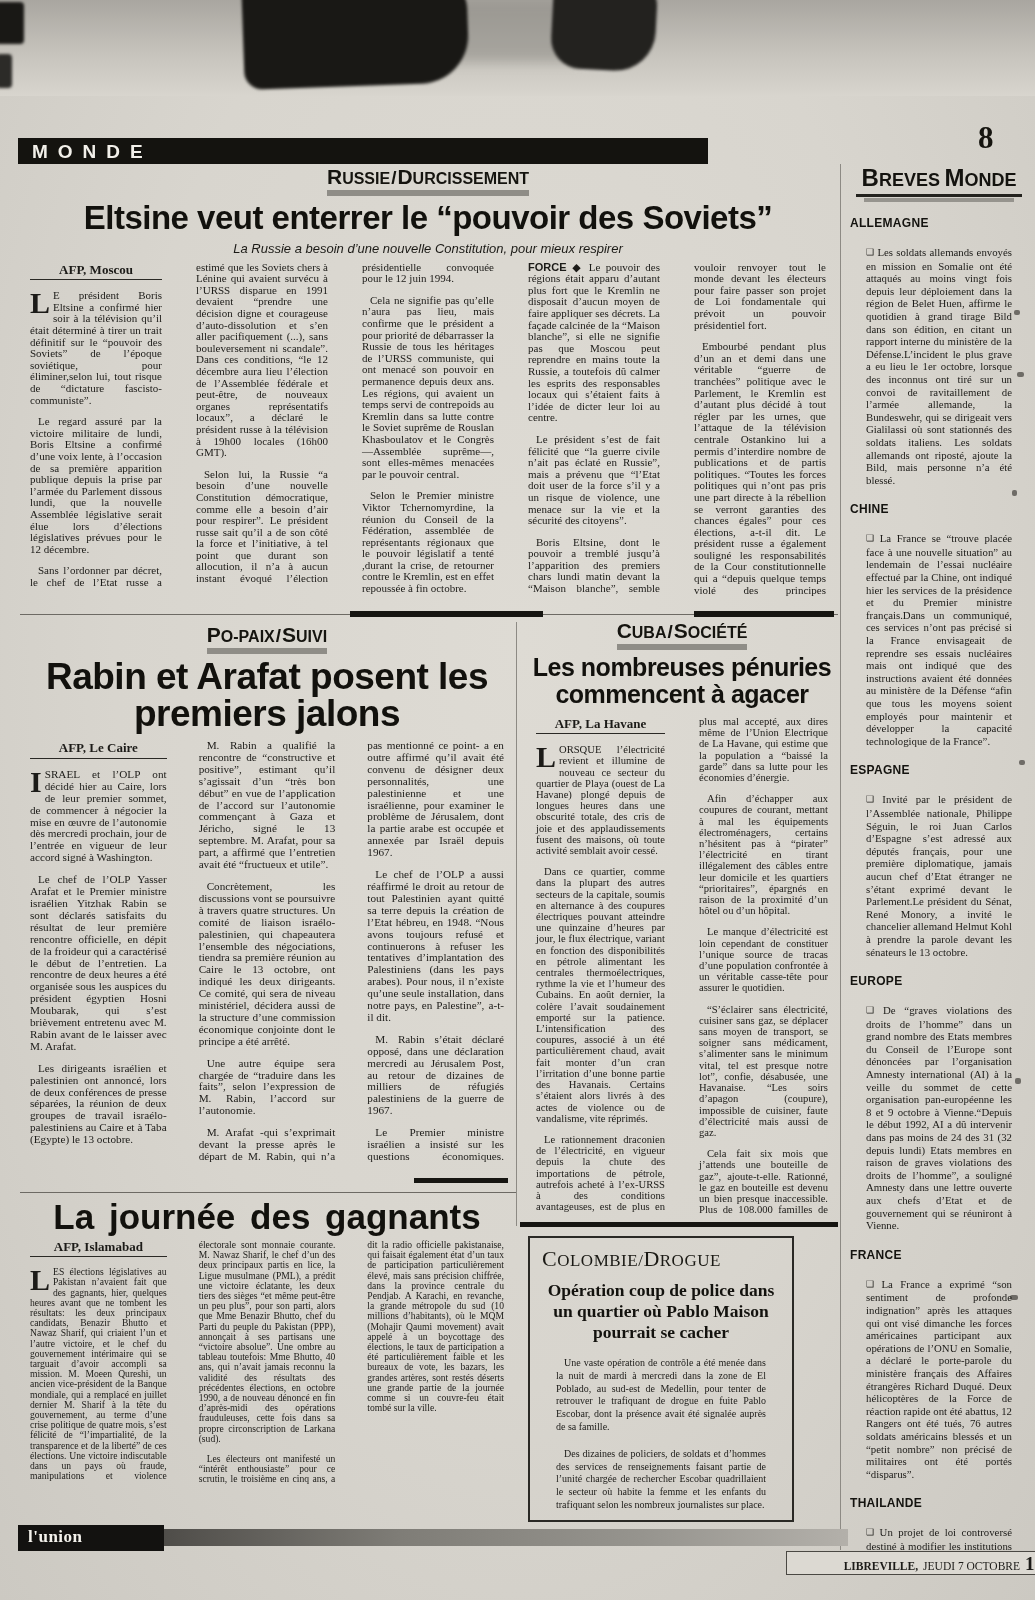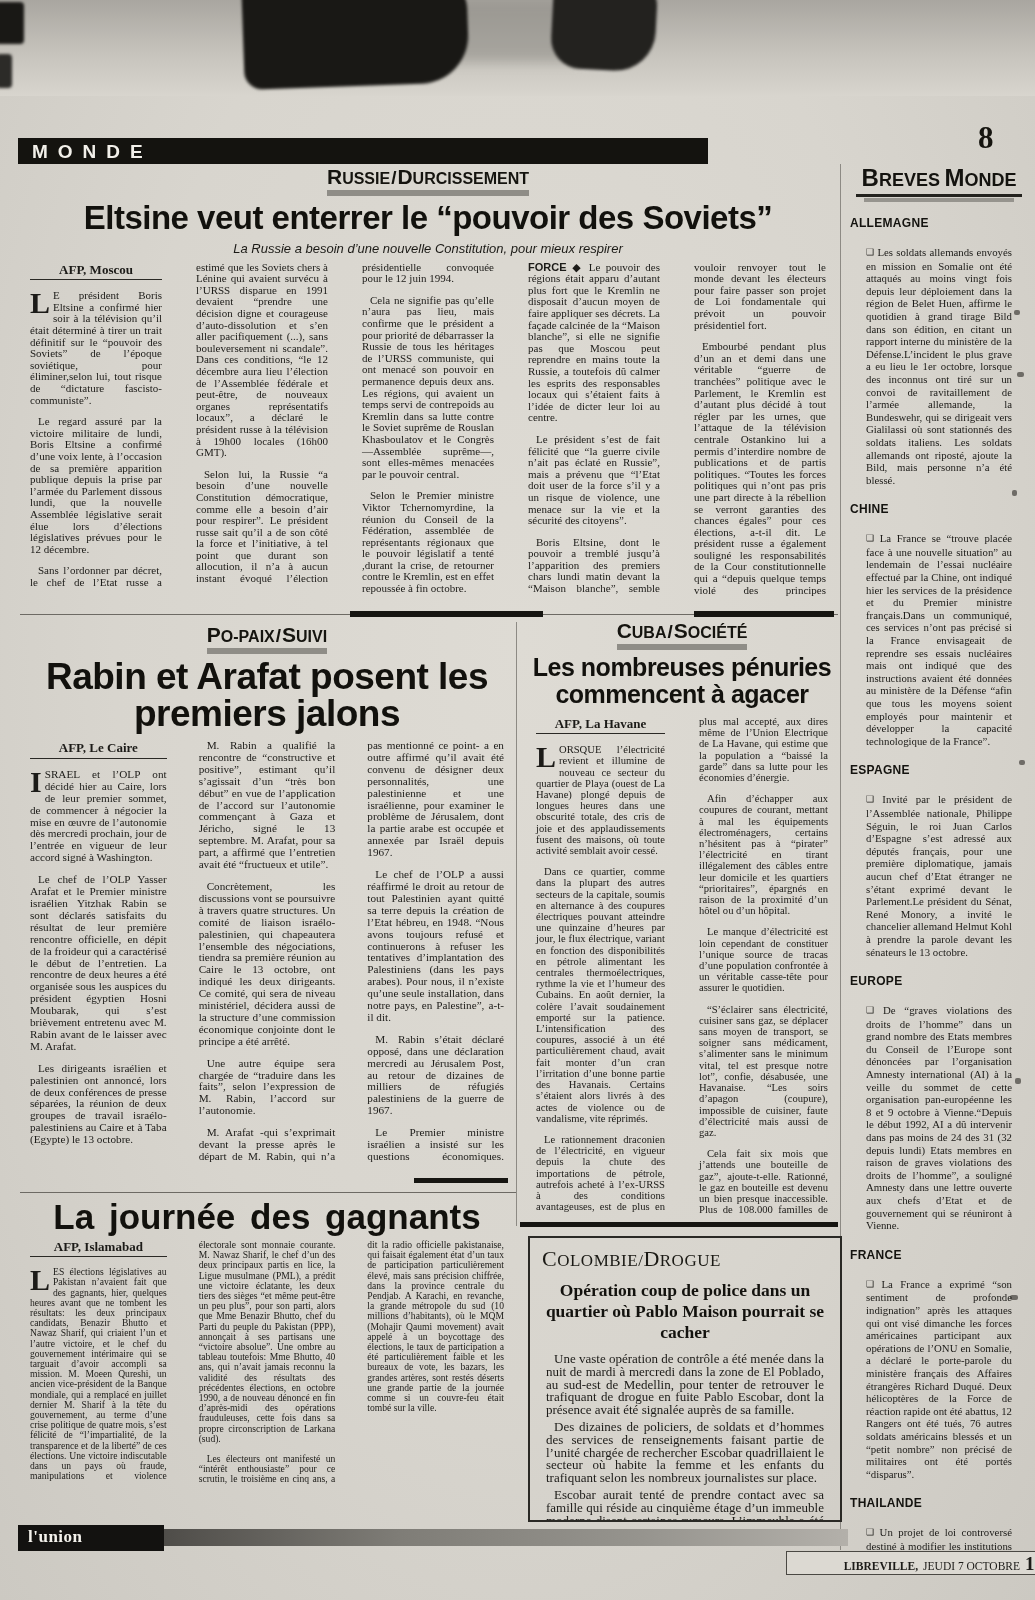--- a/index.html
+++ b/index.html
@@ -52,28 +52,28 @@
   .force-lead{font-family:"Liberation Sans","DejaVu Sans",sans-serif;font-size:11px;font-weight:bold;}
   .art-russie{position:absolute;left:20px;top:166px;width:816px;}
   .art-russie .cols{column-count:5;column-gap:14px;height:336px;font-size:11px;line-height:11.6px;margin-top:4px;}
   .art-popaix{position:absolute;left:20px;top:624px;width:494px;}
   .art-popaix .cols{column-count:3;column-gap:12px;height:432px;font-size:11.2px;line-height:11.9px;margin-top:8px;}
   .art-cuba{position:absolute;left:526px;top:620px;width:312px;}
   .art-cuba .cols{column-count:2;column-gap:14px;height:505px;font-size:10.6px;line-height:11.2px;margin-top:8px;}
   .art-pak{position:absolute;left:20px;top:1196px;width:494px;}
   .art-pak .cols{column-count:3;column-gap:12px;height:248px;font-size:9.6px;line-height:10.2px;margin-top:6px;}
   
-  .colombie-box{position:absolute;left:528px;top:1236px;width:314px;height:286px;box-sizing:border-box;
+  .colombie-box{position:absolute;left:528px;top:1236px;width:266px;height:286px;box-sizing:border-box;
                 border:2px solid #2a2925;padding:8px 12px;overflow:hidden;}
   .ck-line{font-size:17px;color:#1a1914;letter-spacing:.5px;}
   .ck{display:inline-block;}
   .ck::first-letter{font-size:22px;}
   .hl-col{font-family:"Liberation Serif","DejaVu Serif",serif;font-weight:bold;font-size:17.5px;line-height:1.2;
           text-align:center;margin:8px 2px 10px;color:#13120e;}
-  .colombie-box p{margin:4px;text-indent:8px;text-align:justify;font-size:13px;line-height:12.8px;}
+  .colombie-box p{margin:14px;text-indent:8px;text-align:justify;font-size:10px;line-height:12.8px;}
   
   .sidebar{position:absolute;left:850px;top:164px;width:178px;height:1386px;overflow:hidden;}
   .bm-head{text-align:center;font-family:"Liberation Sans","DejaVu Sans",sans-serif;font-weight:bold;color:#14130f;}
   .bm-part{display:inline-block;font-size:18px;}
   .bm-part::first-letter{font-size:24px;}
   .bm-bar{height:3px;background:#23221e;margin:2px 6px 0;}
   .bm-bar2{height:4px;background:#96948e;margin:1px 14px 14px;}
   .bsec{margin-bottom:9px;}
   .bsec h3{margin:0 0 1px;font-family:"Liberation Sans","DejaVu Sans",sans-serif;font-size:12px;
            letter-spacing:.3px;color:#14130f;}

